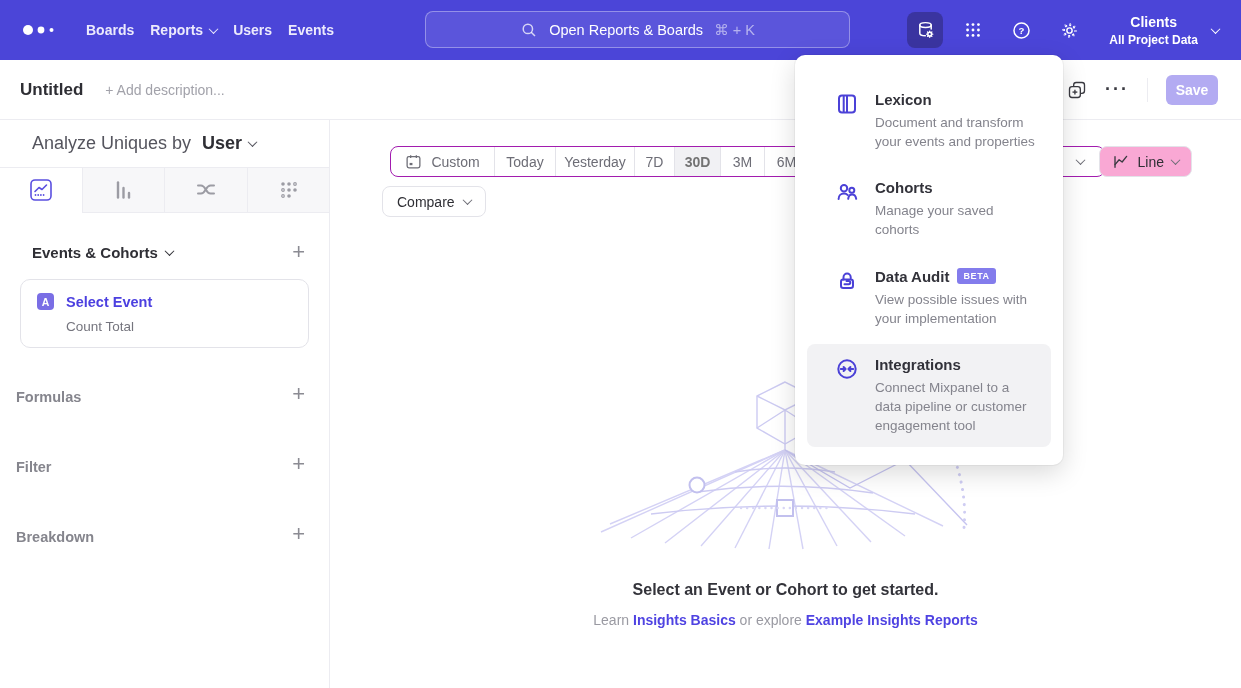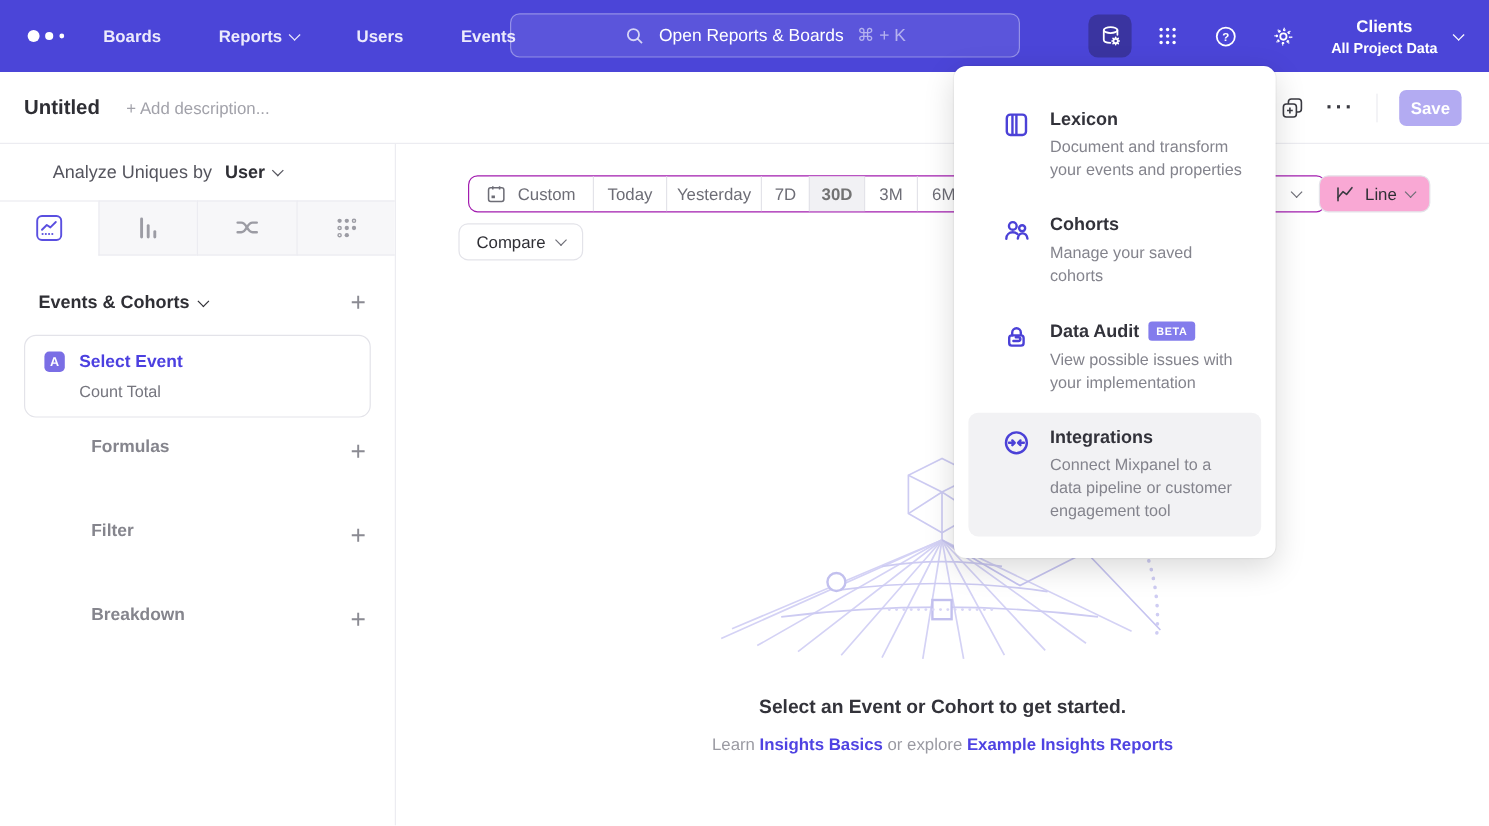--- a/index.html
+++ b/index.html
@@ -2,21 +2,21 @@
 <html><head>
 <meta charset="utf-8">
 <style>
   * { box-sizing: border-box; margin: 0; padding: 0; }
   html,body { width:1241px; height:688px; overflow:hidden; }
   body { font-family:"Liberation Sans","DejaVu Sans",sans-serif; background:#fff; position:relative; }
 
   
   .topnav { height:60px; background:#4b45d8; display:flex; align-items:center; position:relative; }
   .logo { margin-left:20px; display:flex; align-items:center; }
-  .nav-items { display:flex; gap:48px; margin-left:28px; color:#eceafc; font-size:14px; font-weight:600; }
+  .nav-items { display:flex; gap:16px; margin-left:28px; color:#eceafc; font-size:14px; font-weight:600; }
   .nav-item { display:flex; align-items:center; gap:7px; cursor:pointer; }
   .chev { width:7px; height:7px; border-right:1.6px solid currentColor; border-bottom:1.6px solid currentColor; transform:rotate(45deg) translate(-1px,-1px); display:inline-block; }
   .search { position:absolute; left:425px; top:11px; width:425px; height:37px; background:rgba(255,255,255,0.09);
             border:1px solid rgba(255,255,255,0.35); border-radius:8px; display:flex; align-items:center;
             justify-content:center; gap:11px; color:#fff; font-size:14.5px; cursor:pointer; }
   .search .shortcut { color:rgba(255,255,255,0.55); }
   .nav-right { position:absolute; right:22px; top:0; height:60px; display:flex; align-items:center; gap:12px; }
   .icon-tile { width:36px; height:36px; border-radius:8px; display:flex; align-items:center; justify-content:center; cursor:pointer; }
   .icon-tile.active { background:#3a34a0; }
   .project { margin-left:10px; color:#fff; display:flex; align-items:center; gap:14px; cursor:pointer; }
@@ -31,34 +31,34 @@
   .vdiv { width:1px; height:24px; background:#ececf1; }
   .save-btn { background:#b3abf2; color:#fff; font-weight:600; font-size:14px; border:none; border-radius:6px; width:52px; height:30px; cursor:pointer; }
   .dots { font-size:18px; font-weight:700; color:#3a3a41; letter-spacing:2px; cursor:pointer; }
 
   
   .content { display:flex; height:568px; }
   .sidebar { width:330px; border-right:1px solid #ececf1; flex:0 0 330px; }
   .main { flex:1; position:relative; }
 
   
-  .analyze-row { height:47px; display:flex; align-items:center; padding-left:44px; font-size:15px; color:#55555e; gap:7px; }
+  .analyze-row { height:47px; display:flex; align-items:center; padding-left:32px; font-size:18px; color:#55555e; gap:7px; }
   .analyze-val { color:#2f2f35; font-weight:600; margin-left:4px; display:flex; align-items:center; gap:7px; cursor:pointer; }
   .tabs { display:flex; height:46px; }
   .tab { flex:1; display:flex; align-items:center; justify-content:center; background:#f7f7f9; border-left:1px solid #ececf1; border-bottom:1px solid #ececf1; border-top:1px solid #ececf1; cursor:pointer; }
   .tab:first-child { border-left:none; }
   .tab.active { background:#fff; border-bottom-color:transparent; }
   .section-head { display:flex; align-items:center; padding:0 24px 0 32px; margin-top:28px; font-size:15px; font-weight:700; color:#2f2f35; gap:8px; }
   .plus { margin-left:auto; color:#8b8b93; font-size:22px; font-weight:400; line-height:1; cursor:pointer; }
   .event-card { margin:16px 20px 0; border:1px solid #e3e3e9; border-radius:10px; padding:13px 16px; cursor:pointer; background:#fff; }
   .ec-row1 { display:flex; align-items:center; gap:12px; }
   .badge-a { width:17px; height:17px; border-radius:4px; background:#7a6ee5; color:#fff; font-size:10.5px; font-weight:700; display:flex; align-items:center; justify-content:center; }
   .event-title { color:#4c40e0; font-weight:600; font-size:14.5px; }
   .event-sub { margin:9px 0 0 29px; color:#75757e; font-size:13.5px; }
-  .side-section { display:flex; align-items:flex-start; padding:0 24px 0 48px; height:40px; color:#85858d; font-size:14.5px; font-weight:600;margin-left:28px; }
+  .side-section { display:flex; align-items:flex-end; padding:0 24px 0 16px; height:40px; color:#85858d; font-size:14.5px; font-weight:600; }
   .side-section.first { margin-top:17px; }
   .side-section + .side-section { margin-top:30px; }
 
   
   .seg-control { position:absolute; left:60px; top:26px; height:31px; width:715px; display:flex; border:1px solid #a21caf; border-radius:8px; font-size:14px; color:#6d6d76; align-items:stretch; background:#fff; }
   .seg { display:flex; align-items:center; justify-content:center; border-left:1px solid #e3e3e9; cursor:pointer; }
   .seg:first-child { border-left:none; border-radius:7px 0 0 7px; gap:9px; }
   .seg.active { background:#f1f1f4; color:#737373; font-weight:700; }
   .seg.filler { flex:1; cursor:default; }
   .seg.chev-seg { width:48px; border-radius:0 7px 7px 0; color:#6d6d76; }

